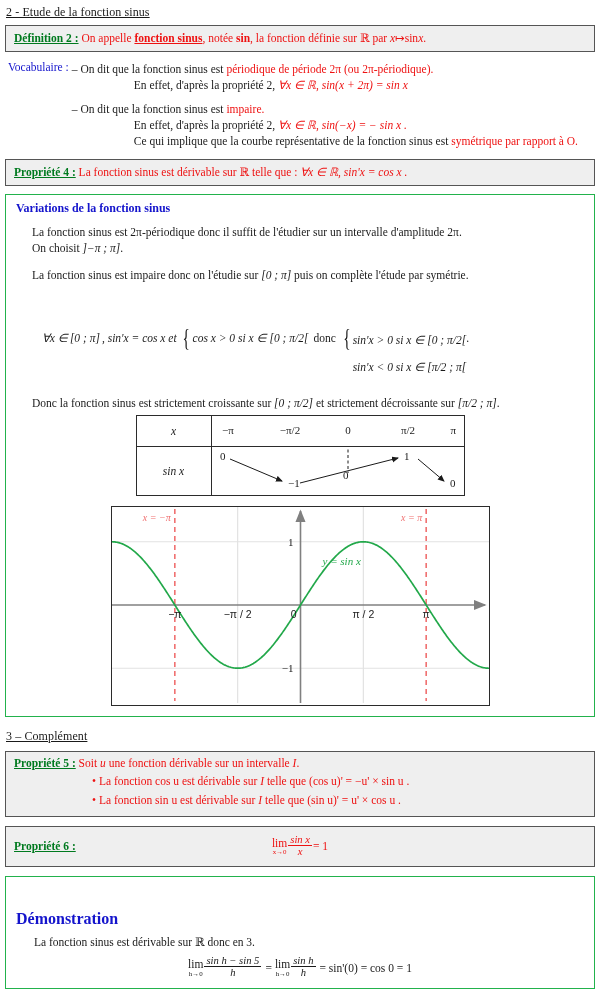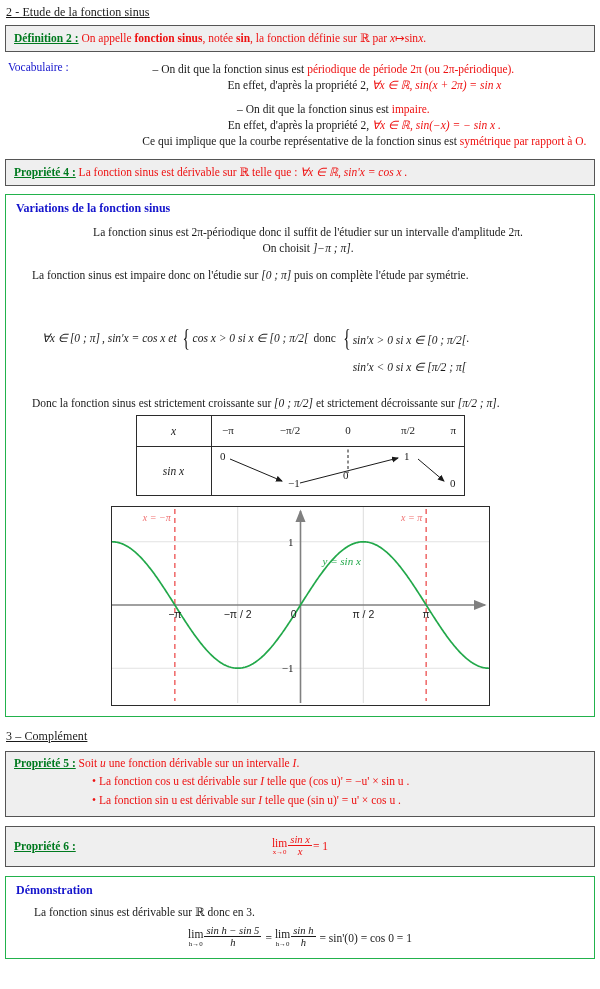--- a/index.html
+++ b/index.html
@@ -40,29 +40,29 @@
     box-sizing:border-box;
   }
 
   .lbl-green{
     color:#007a1f;
     font-weight:bold;
     text-decoration:underline;
   }
   .red{color:#ee1111;}
   .red-b{color:#ee1111;font-weight:bold;}
-  .red-u{color:#ee1111;font-weight:bold;}
+  .red-u{color:#ee1111;font-weight:bold;text-decoration:underline;}
   .blue-b{color:#1414cc;font-weight:bold;}
   .it{font-style:italic;}
 
   .vocab-wrap{margin:9px 5px 0 8px;}
   .vocab-row{display:flex;align-items:flex-start;}
   .vocab-label{color:#1414cc;white-space:nowrap;padding-right:3px;}
   .vocab-lines{flex:1;}
-  .vline{line-height:1.42;text-align:center;}
+  .vline{line-height:1.42;}
   .indent1{padding-left:62px;}
   .indent2{padding-left:62px;}
   .blockgap{height:7px;}
 
   
   .frac{display:inline-block;vertical-align:-0.45em;text-align:center;font-size:.92em;line-height:1.05;margin:0 1px;}
   .frac .num{display:block;padding:0 2px;}
   .frac .den{display:block;border-top:1px solid currentColor;padding:0 2px;}
   .bigbr{display:inline-block;font-size:2.15em;vertical-align:-0.36em;font-weight:300;transform:scaleX(.62);}
 
@@ -287,21 +287,21 @@
         </span><span class="frac">
           <span class="num it">sin x</span>
           <span class="den it">x</span>
         </span><span>= 1</span>
       </span>
       <span class="prop6-lbl"></span>
     </div>
   </div>
 
   <div class="green-box" style="margin-top:9px;padding:6px 10px 10px 10px;">
-    <div class="demo-title" style="font-size:12px;">Démonstration</div>
+    <div class="demo-title" style="font-size:16px;margin-top:27px;">Démonstration</div>
     <div class="demo-line">
       <span>La fonction sinus est dérivable sur </span><span class="bb">ℝ</span><span> donc en 3.</span>
     </div>
     <div class="demo-math">
       <span class="lim">
         <span class="l1">lim</span>
         <span class="l2">h→0</span>
       </span><span class="frac">
         <span class="num it">sin h − sin 5</span>
         <span class="den it">h</span>

